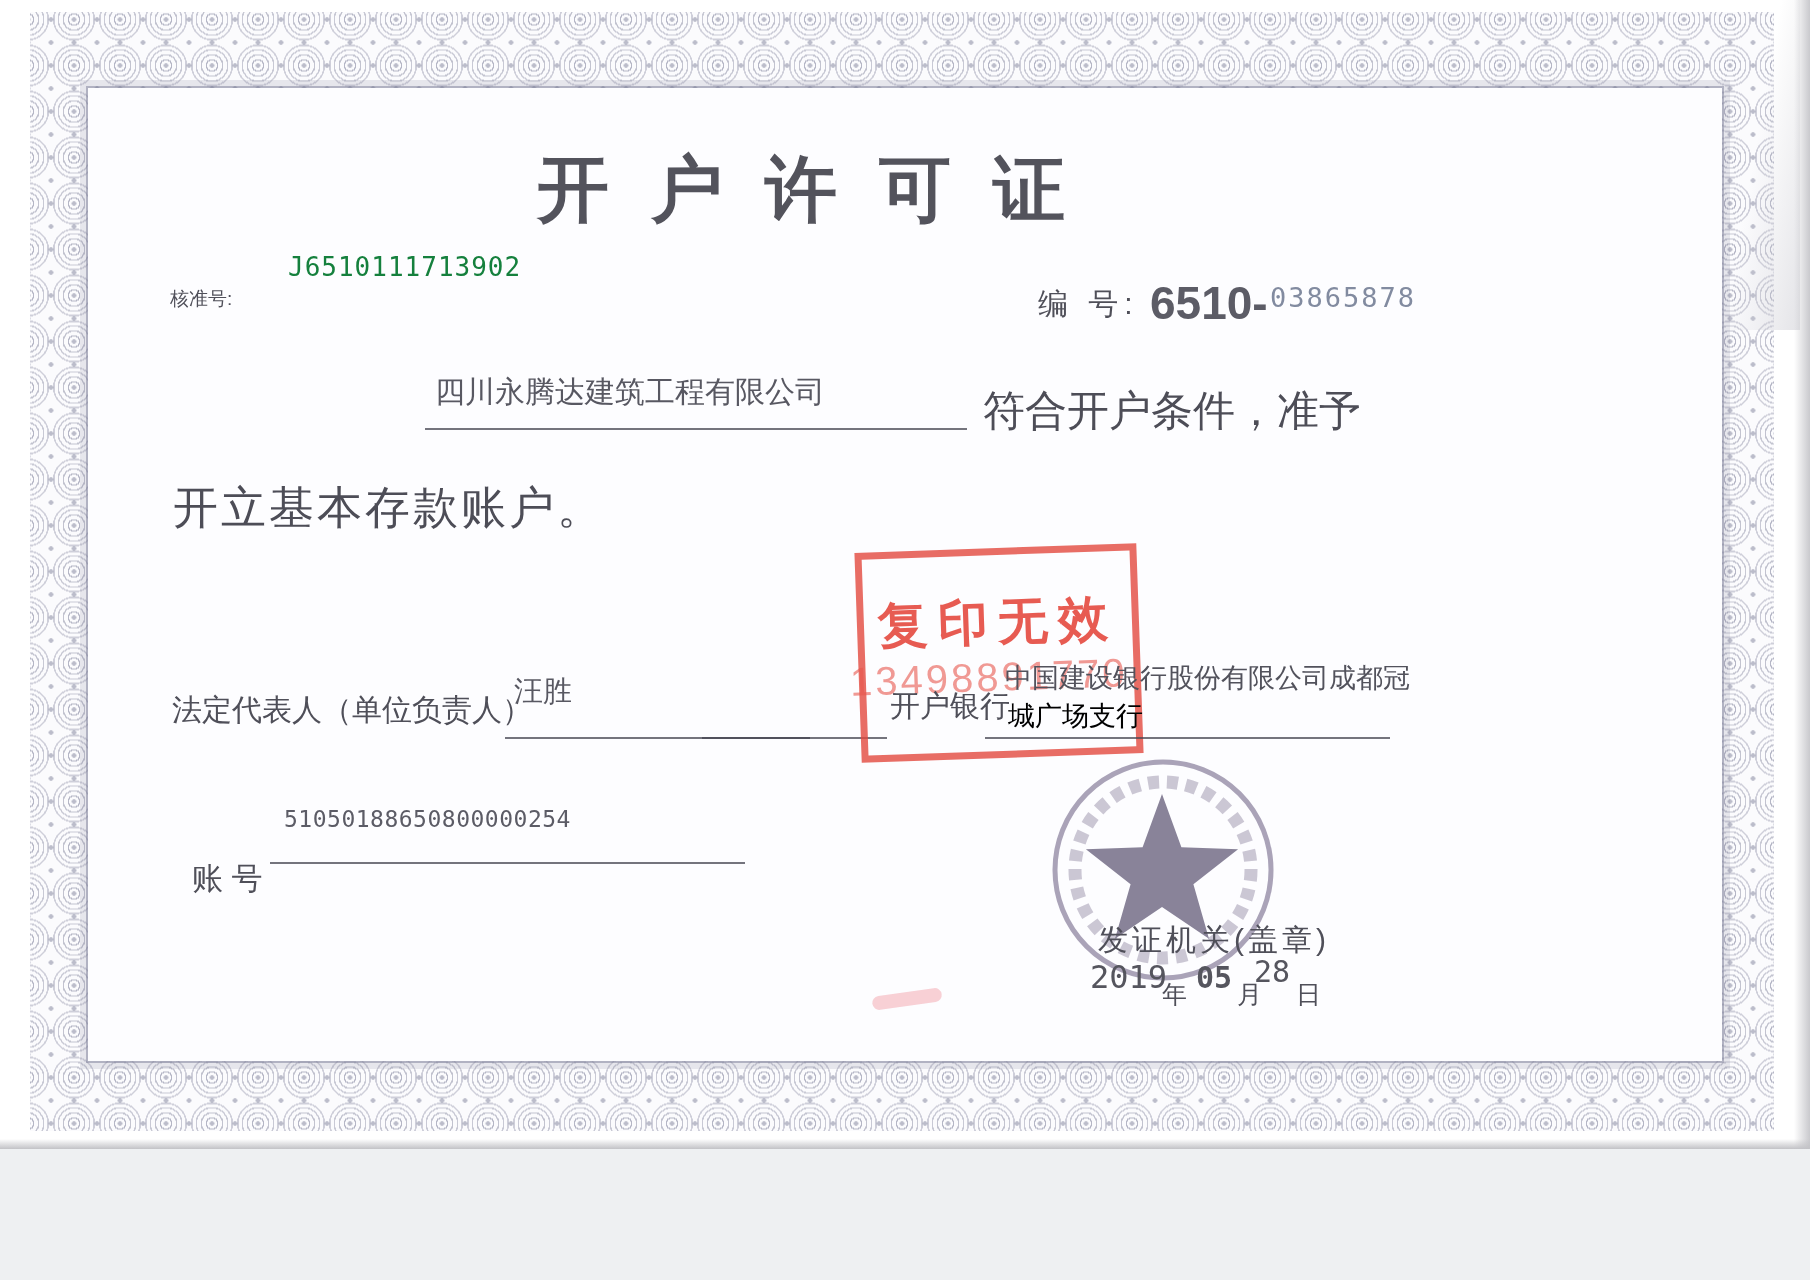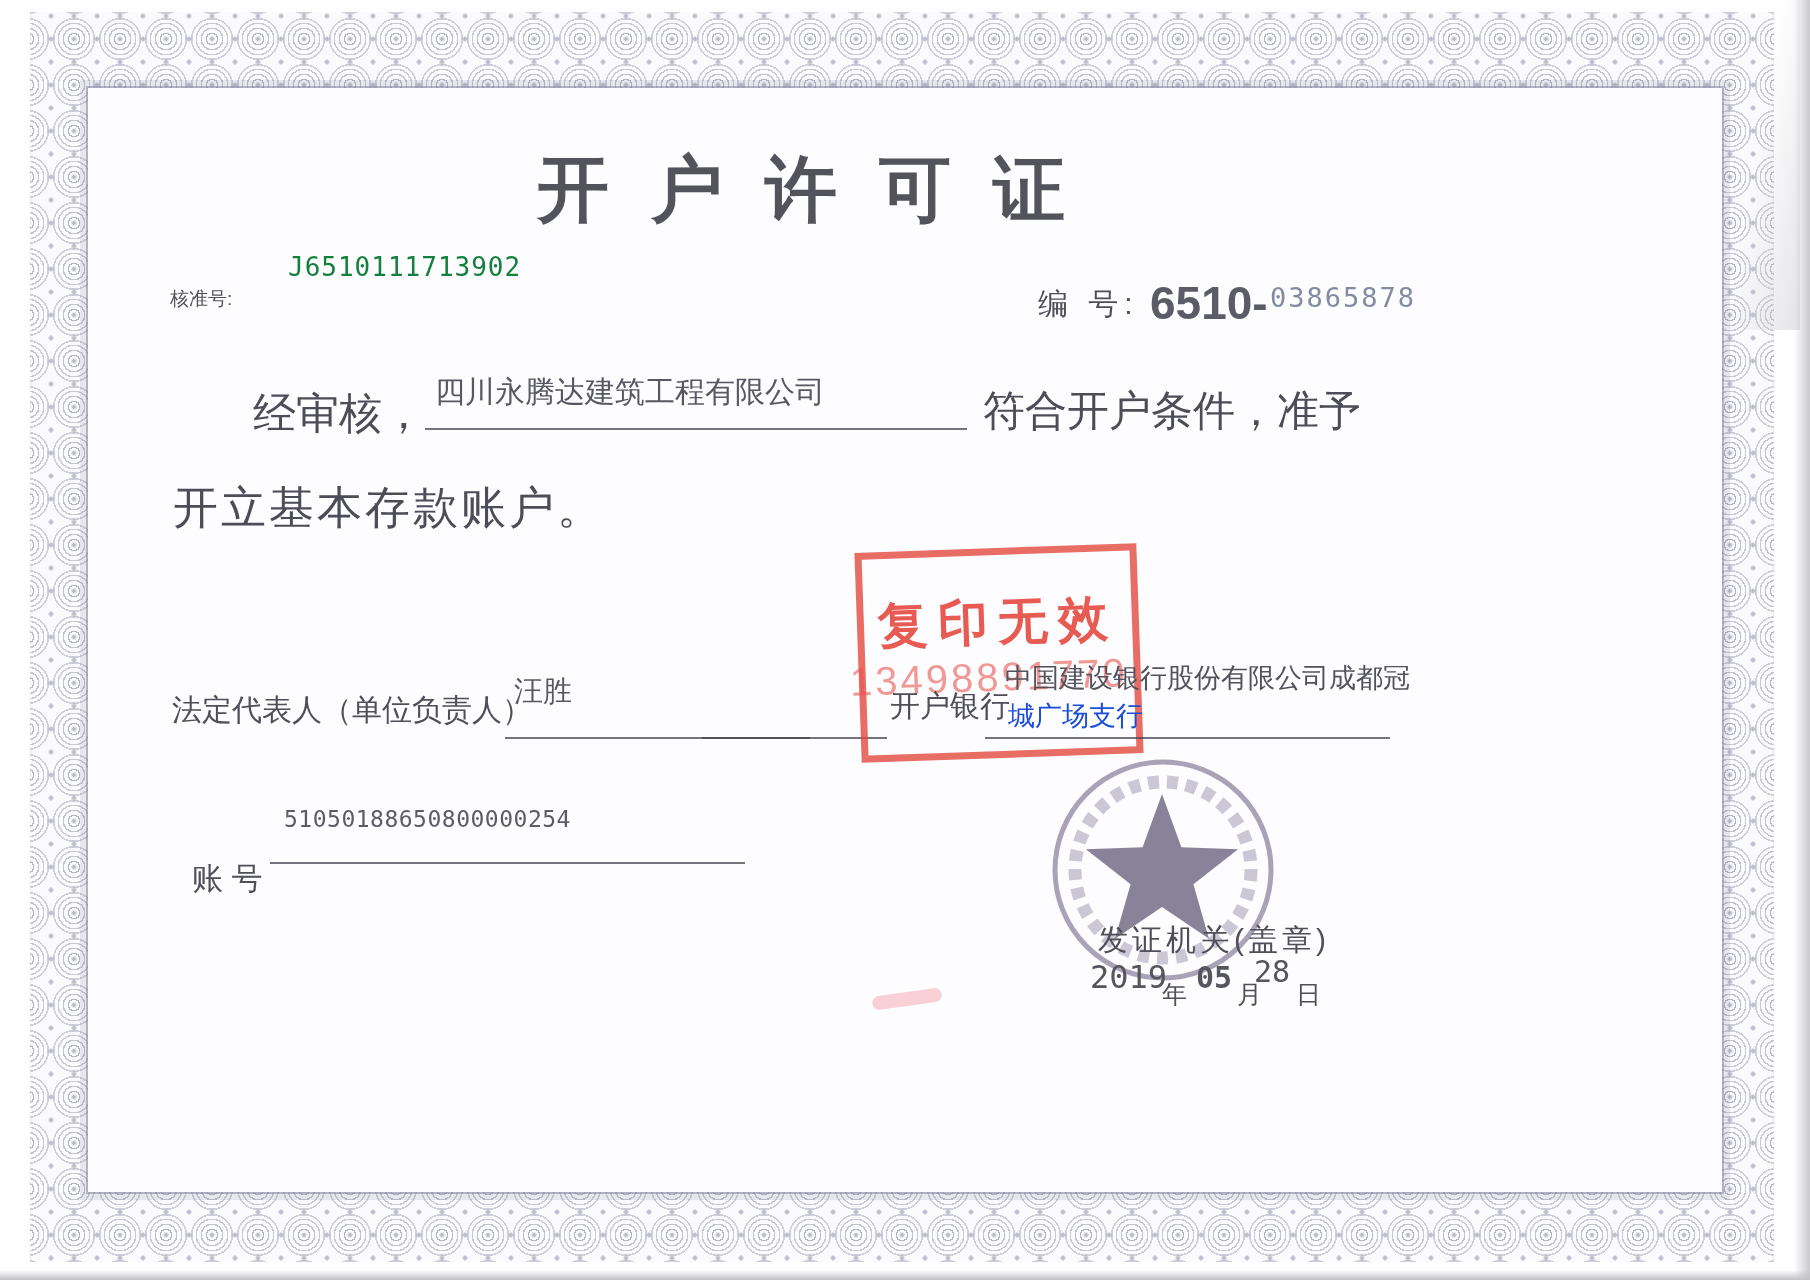--- a/index.html
+++ b/index.html
@@ -1,16 +1,16 @@
 <!DOCTYPE html>
 <html><head>
 <meta charset="utf-8">
 <style>
   html,body{margin:0;padding:0;background:#eef0f2;}
-  .page{position:relative;width:1810px;height:1280px;background:#ffffff;overflow:hidden;
+  .page{position:relative;width:1810px;height:1149px;background:#ffffff;overflow:hidden;
         font-family:"Liberation Sans",sans-serif;color:#4f4f59;}
   
   .scan-edge-right{position:absolute;right:0;top:0;width:16px;height:100%;
     background:linear-gradient(to right,rgba(200,200,205,0),#c9c9cd);}
   .scan-edge-bottom{position:absolute;left:0;bottom:0;width:100%;height:10px;
     background:linear-gradient(to bottom,rgba(200,200,205,0),#c2c2c6);}
   .scan-fold{position:absolute;right:10px;top:0;width:70px;height:330px;
     background:linear-gradient(100deg,rgba(255,255,255,0) 40%,rgba(205,205,212,.55));}
   
   .frame{position:absolute;left:30px;top:12px;right:36px;bottom:18px;background-color:#fbfbfd;
@@ -54,40 +54,39 @@
 
   <div class="abs title">开户许可证</div>
 
   <div class="abs typed" style="left:288px;top:252px;font-size:26px;letter-spacing:1px;color:#15803d;">J6510111713902</div>
   <div class="abs lbl" style="left:170px;top:286px;font-size:19px;">核准号:</div>
 
   <div class="abs lbl" style="left:1038px;top:284px;font-size:30px;letter-spacing:6px;">编 号:</div>
   <div class="abs" style="left:1150px;top:276px;font-size:46px;color:#5c5c66;font-weight:bold;">6510-</div>
   <div class="abs typed" style="left:1270px;top:282px;font-size:27px;letter-spacing:2px;color:#828ba0;">03865878</div>
 
-  <div class="abs" style="left:253px;top:385px;font-size:43px;color:#4d4d57;">经审核，</div>
   <div class="abs" style="left:435px;top:372px;font-size:30px;color:#585862;">四川永腾达建筑工程有限公司</div>
   <div class="abs uline" style="left:425px;top:360px;width:542px;height:68px;"></div>
   <div class="abs" style="left:983px;top:383px;font-size:42px;color:#4d4d57;">符合开户条件，准予</div>
 
   <div class="abs" style="left:173px;top:478px;font-size:45px;letter-spacing:3px;color:#4d4d57;">开立基本存款账户。</div>
 
   <div class="abs stamp-box">
     <div class="stamp-text">复印无效</div>
   </div>
   <div class="abs stamp-number">13498891770</div>
 
   <div class="abs lbl" style="left:172px;top:690px;font-size:30px;">法定代表人（单位负责人）</div>
   <div class="abs" style="left:514px;top:672px;font-size:29px;color:#585862;">汪胜</div>
   <div class="abs uline" style="left:505px;top:672px;width:305px;height:65px;"></div>
 
   <div class="abs uline" style="left:702px;top:672px;width:185px;height:65px;"></div>
   <div class="abs over-stamp lbl" style="left:890px;top:686px;font-size:30px;">开户银行</div>
   <div class="abs over-stamp" style="left:1005px;top:660px;font-size:27px;color:#52525c;text-align:center;">中国建设银行股份有限公司成都冠</div>
-  <div class="abs over-stamp" style="left:1008px;top:698px;font-size:27px;color:#1d4ed8;">城广场支行</div>
+  <div class="abs over-stamp" style="left:1008px;top:698px;font-size:27px;color:#000000;">城广场支行</div>
   <div class="abs uline over-stamp" style="left:985px;top:672px;width:405px;height:65px;"></div>
 
   <div class="abs lbl" style="left:192px;top:858px;font-size:31px;">账  号</div>
   <div class="abs typed" style="left:284px;top:806px;font-size:23px;letter-spacing:0.5px;color:#5c5c66;">51050188650800000254</div>
   <div class="abs uline" style="left:270px;top:800px;width:475px;height:62px;"></div>
 
   <div class="abs over-stamp lbl" style="left:1098px;top:920px;font-size:30px;letter-spacing:4px;">发证机关(盖章)</div>
   <div class="abs typed over-stamp" style="left:1090px;top:958px;font-size:32px;color:#55555e;">2019</div>
   <div class="abs over-stamp lbl" style="left:1162px;top:978px;font-size:25px;">年</div>
   <div class="abs typed over-stamp" style="left:1196px;top:960px;font-size:30px;color:#55555e;font-weight:bold;">05</div>

